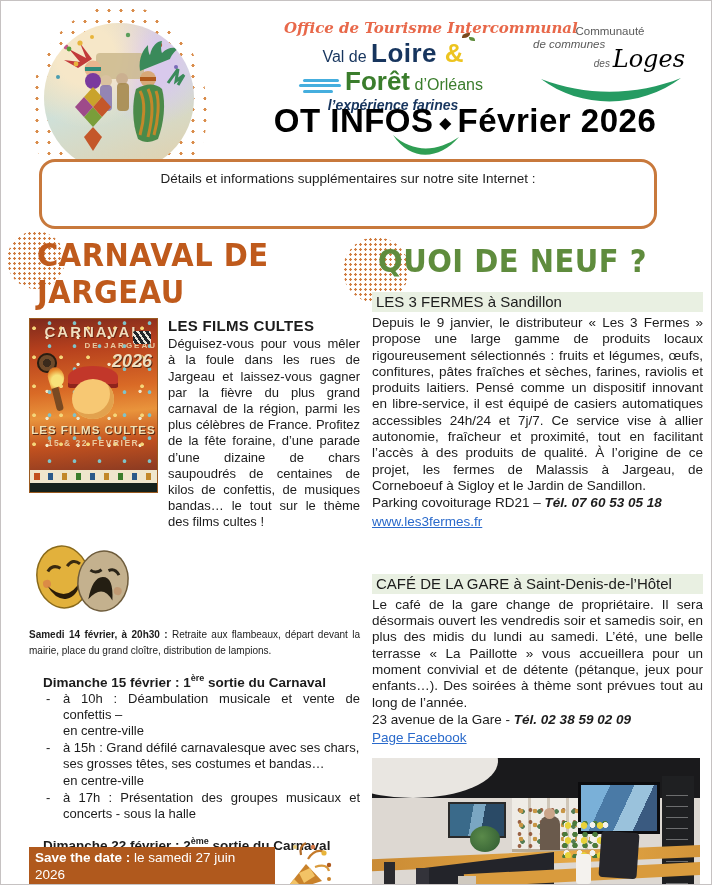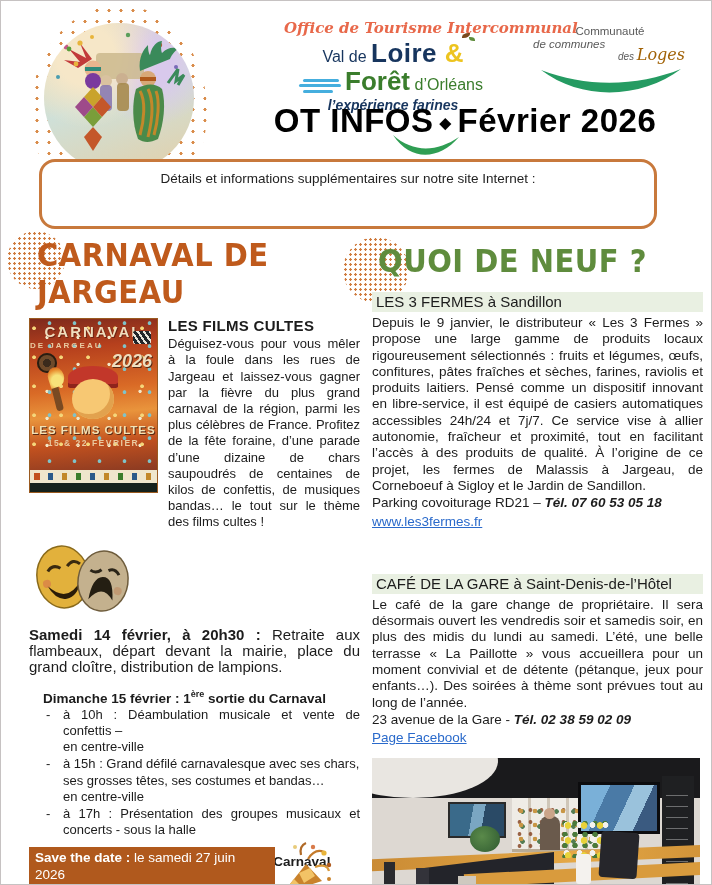--- a/index.html
+++ b/index.html
@@ -33,21 +33,21 @@
   .waves i:nth-child(1){width:36px;}
   .waves i:nth-child(2){width:42px;margin-left:-4px;}
   .waves i:nth-child(3){width:30px;}
   .ot-tagline{margin-top:3px;font-style:italic;font-weight:bold;font-size:14px;color:#17355e;}
 
   .cdc-logo{position:absolute;left:518px;top:24px;width:182px;text-align:center;color:#5a5a5a;
      line-height:1.1;font-size:11.5px;}
   .cdc-l2{font-style:italic;text-align:left;padding-left:14px;}
   .cdc-l3{text-align:right;padding-right:16px;margin-top:-4px;}
   .cdc-des{font-style:italic;font-size:10px;}
-  .cdc-loges{font-family:"DejaVu Serif",serif;font-style:italic;font-size:16px;color:#a16207;text-align:right;}
+  .cdc-loges{font-family:"DejaVu Serif",serif;font-style:italic;font-size:24px;color:#000000;text-align:right;}
   .cdc-swoosh{display:block;margin:2px auto 0;}
 
   .main-title{position:absolute;left:228px;top:101px;width:472px;text-align:center;
      font-size:33px;font-weight:bold;color:#000;white-space:nowrap;letter-spacing:.5px;}
   .title-sep{font-size:15px;vertical-align:4px;padding:0 6px;}
   .title-swoosh{position:absolute;left:388px;top:131px;}
 
   .info-box{position:absolute;left:38px;top:158px;width:612px;height:64px;
      border:3px solid #c8793c;border-radius:16px;text-align:center;background:#fff;}
   .info-line{margin-top:9px;font-size:13.5px;color:#222;}
@@ -76,21 +76,21 @@
      box-sizing:border-box;overflow:hidden;background:#b6401d;}
   .poster-art{position:absolute;inset:0;bottom:22px;
      background-image:
        radial-gradient(circle at 15% 32%,#f5d67a 1.5px,rgba(0,0,0,0) 2.2px),
        radial-gradient(circle at 78% 18%,#7fc3c9 1.5px,rgba(0,0,0,0) 2.2px),
        radial-gradient(circle at 55% 68%,#f2e8c8 1.3px,rgba(0,0,0,0) 2px),
        linear-gradient(175deg,#7e2a1c 0%,#b6401d 20%,#d96a26 46%,#e9943c 62%,#c2511f 80%,#8a3a22 100%);
      background-size:27px 29px,25px 23px,31px 27px,100% 100%;}
   .poster-title{position:absolute;top:4px;left:0;right:0;text-align:center;color:#f0debe;
      font-weight:bold;font-size:15px;letter-spacing:2px;text-shadow:1px 1px 0 #6e2414;}
-  .poster-sub{position:absolute;top:22px;left:0;right:0;text-align:left;color:#e9c9a0;
+  .poster-sub{position:absolute;top:22px;left:0;right:0;text-align:right;color:#e9c9a0;
      font-weight:bold;font-size:8px;letter-spacing:2px;}
   .poster-year{position:absolute;top:32px;right:5px;color:#f0debe;font-weight:bold;font-style:italic;
      font-size:18px;text-shadow:1px 1px 0 #5a2a14;}
   .poster-reel{position:absolute;left:7px;top:34px;width:20px;height:20px;border-radius:50%;
      background:radial-gradient(circle at 50% 50%,#3a2a1c 0 28%,#6e4a2a 30% 100%);
      box-shadow:inset 0 0 0 2px #2a1c10;}
   .poster-clap{position:absolute;right:6px;top:12px;width:18px;height:13px;background:#22262a;
      border-radius:2px;background-image:repeating-linear-gradient(55deg,#e8e4da 0 2px,#22262a 2px 5px);}
   .poster-face{position:absolute;left:42px;top:60px;width:42px;height:40px;border-radius:50%;
      background:#f7c873;box-shadow:inset -4px -5px 0 #e2a24e;}
@@ -114,21 +114,21 @@
   .films-text{flex:1;font-size:13px;line-height:16.2px;text-align:justify;}
   .films-title{font-size:15px;font-weight:bold;letter-spacing:.3px;margin-bottom:2px;}
 
   .prog-label{display:inline-block;margin-top:13px;background:#b0591d;color:#fff;
      font-weight:bold;font-size:14px;padding:1px 12px 2px 4px;}
 
   .masks-row{display:flex;margin-top:8px;}
   .masks{flex:0 0 112px;}
   .masks-text{flex:1;font-size:13px;line-height:16.2px;text-align:justify;}
 
-  .para{font-size:15px;line-height:16.2px;text-align:justify;margin-top:8px;}
+  .para{font-size:10px;line-height:16.2px;text-align:justify;margin-top:8px;}
   .b{font-weight:bold;}
   .sortie{margin-top:14px;margin-left:14px;}
   .sortie-title{font-size:13.5px;font-weight:bold;}
   .sortie-title sup{font-size:9px;}
   .bullet{display:flex;font-size:13px;line-height:16.2px;margin-top:1px;}
   .bullet .dash{flex:0 0 17px;padding-left:3px;}
   .bullet .btxt{flex:1;text-align:justify;white-space:pre-line;}
 
   .save-banner{position:absolute;left:28px;top:846px;width:234px;background:#b0591d;color:#fff;
      font-size:13.5px;line-height:17px;padding:2px 6px 3px;z-index:2;}

